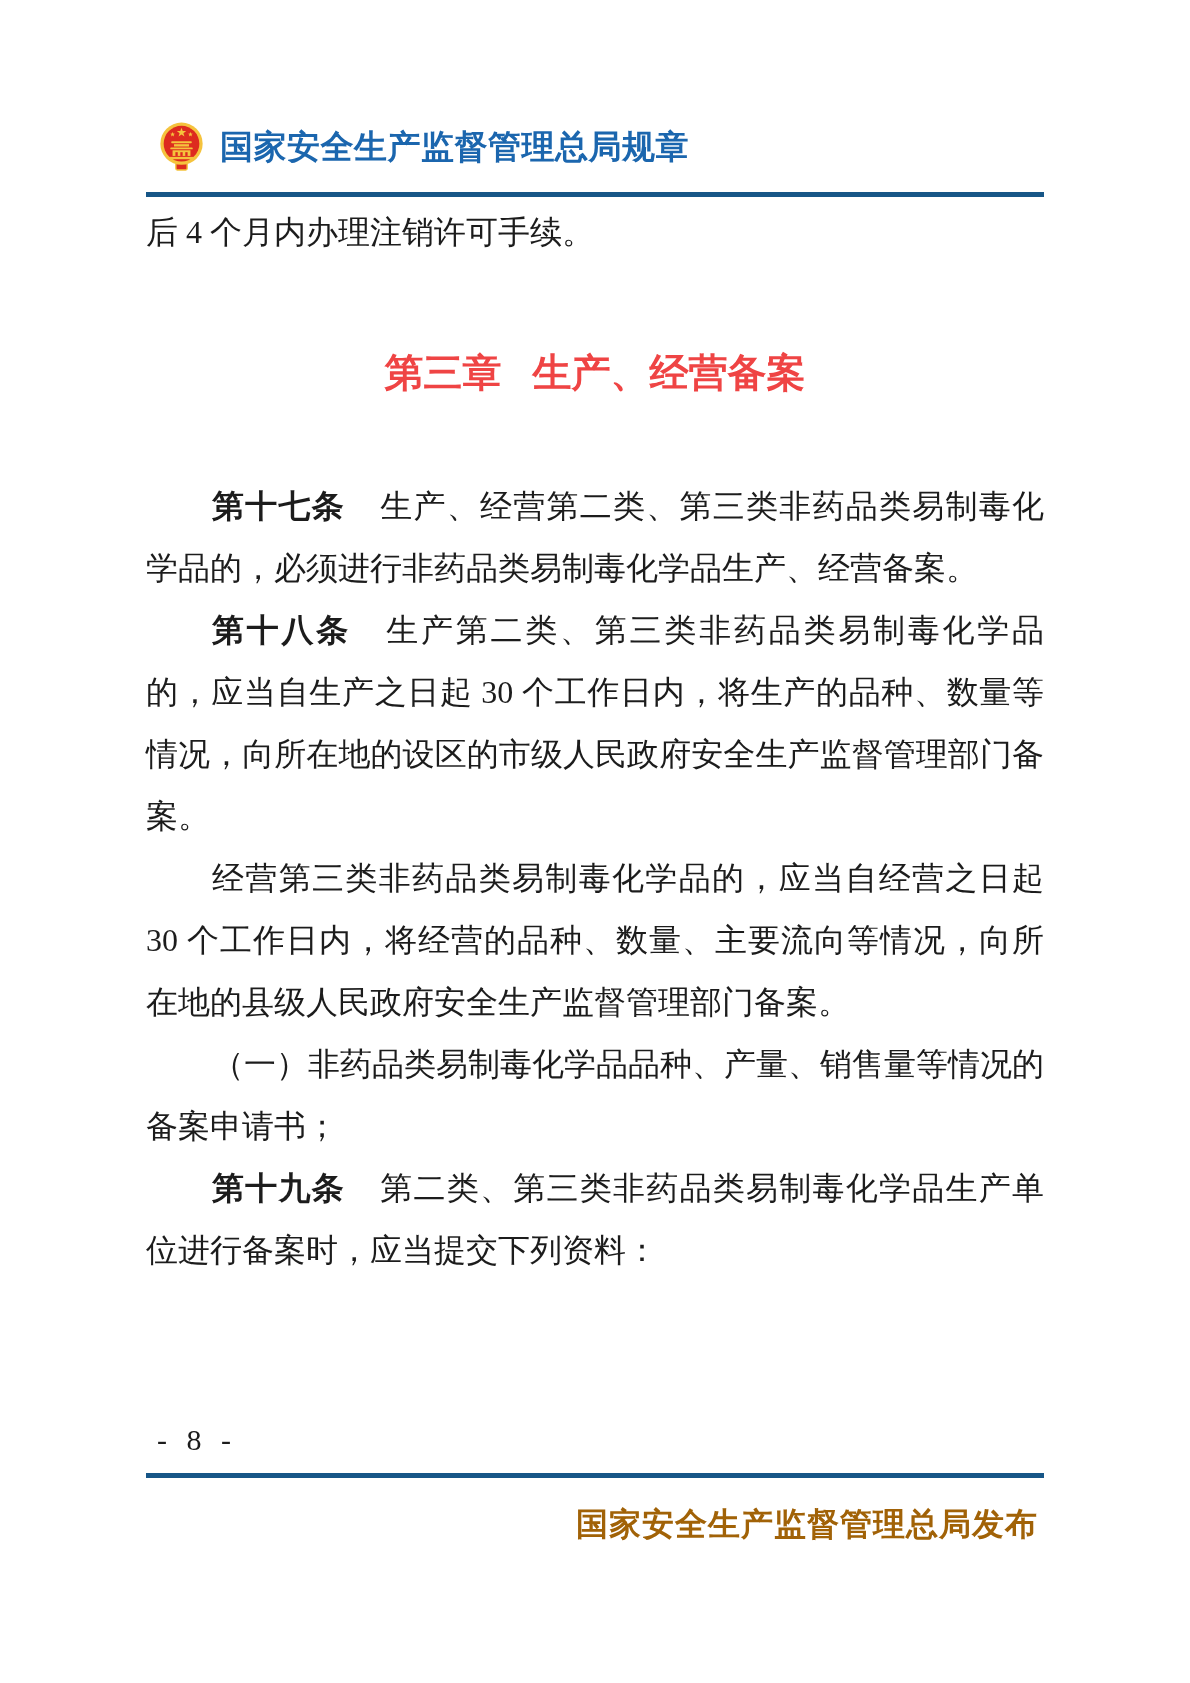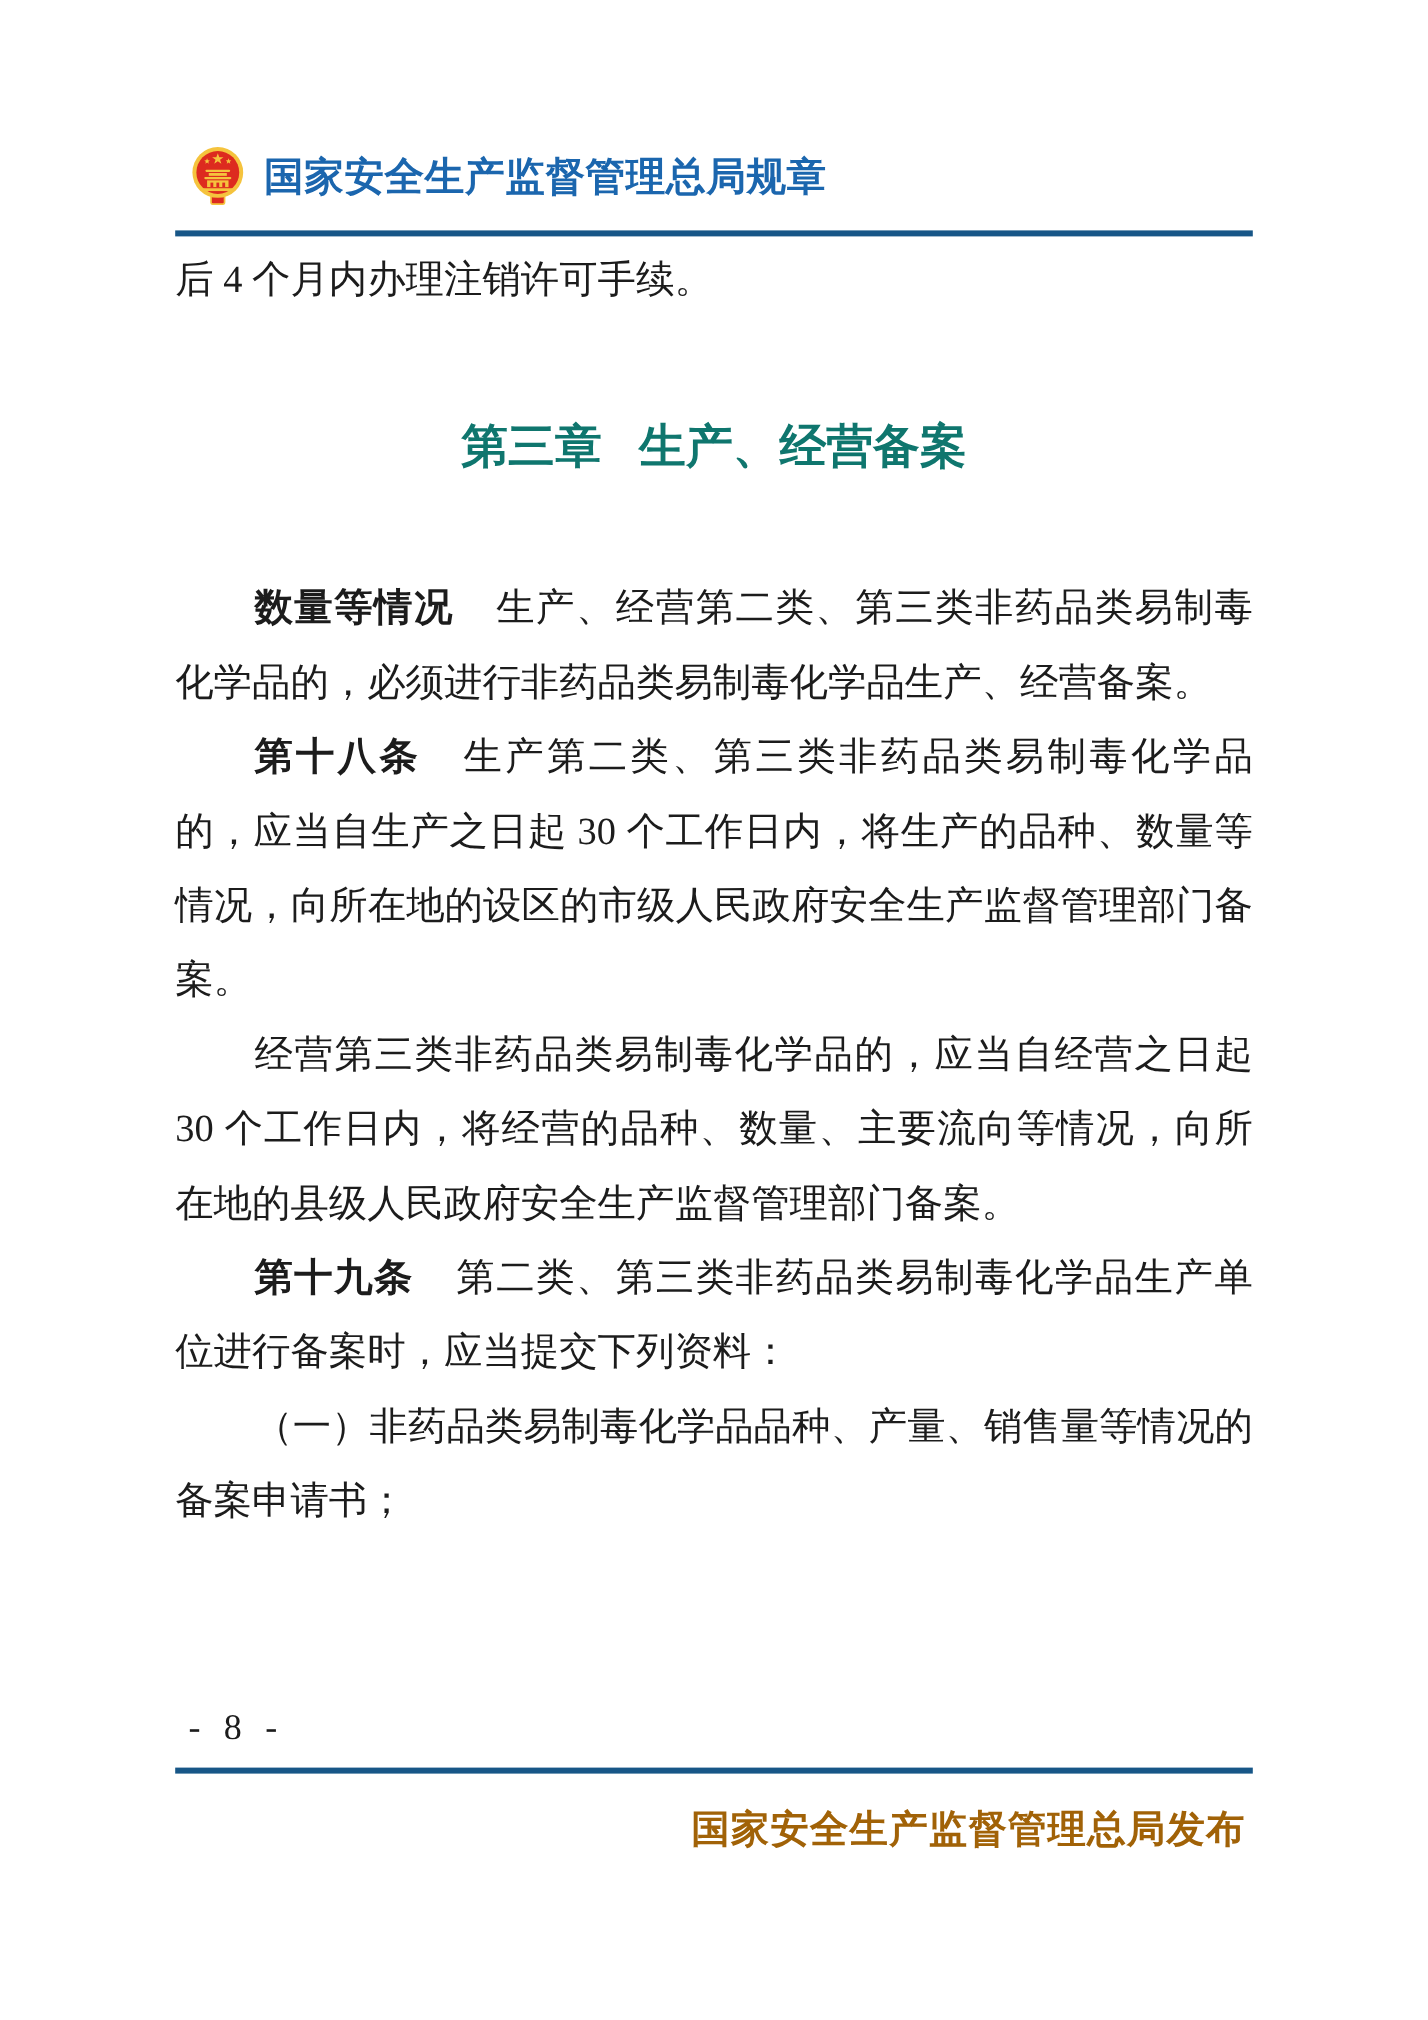--- a/index.html
+++ b/index.html
@@ -44,21 +44,21 @@
   }
   .intro-line{margin:0;text-indent:0;}
   .chapter{
     margin:79px 0 0 0;
     text-align:center;
     text-indent:0;
     font-family:"Liberation Sans","DejaVu Sans",sans-serif;
     font-weight:bold;
     font-size:39px;
     line-height:62px;
-    color:#0f766e;
+    color:#ef4444;
   }
   .chapter-title-part{margin-left:0.8em;}
   .paragraphs{margin-top:71px;}
   .para{margin:0;text-indent:66px;}
   .term{
     font-family:"Liberation Sans","DejaVu Sans",sans-serif;
     font-weight:bold;
     margin-right:1.1em;
   }
 
@@ -112,30 +112,30 @@
   <div class="rule rule-top"></div>
 
   <main class="doc-body">
 
     <p class="intro-line">后 4 个月内办理注销许可手续。</p>
 
     <h2 class="chapter"><span>第三章</span><span class="chapter-title-part">生产、经营备案</span></h2>
 
     <div class="paragraphs">
 
-      <p class="para"><b class="term">数量等情况</b><span>生产、经营第二类、第三类非药品类易制毒化学品的，必须进行非药品类易制毒化学品生产、经营备案。</span></p>
+      <p class="para"><b class="term">第十七条</b><span>生产、经营第二类、第三类非药品类易制毒化学品的，必须进行非药品类易制毒化学品生产、经营备案。</span></p>
 
       <p class="para"><b class="term">第十八条</b><span>生产第二类、第三类非药品类易制毒化学品的，应当自生产之日起 30 个工作日内，将生产的品种、数量等情况，向所在地的设区的市级人民政府安全生产监督管理部门备案。</span></p>
 
 
       <p class="para"><span>经营第三类非药品类易制毒化学品的，应当自经营之日起 30 个工作日内，将经营的品种、数量、主要流向等情况，向所在地的县级人民政府安全生产监督管理部门备案。</span></p>
 
+      <p class="para"><span>（一）非药品类易制毒化学品品种、产量、销售量等情况的备案申请书；</span></p>
+
       <p class="para"><b class="term">第十九条</b><span>第二类、第三类非药品类易制毒化学品生产单位进行备案时，应当提交下列资料：</span></p>
-
-      <p class="para"><span>（一）非药品类易制毒化学品品种、产量、销售量等情况的备案申请书；</span></p>
 
     </div>
   </main>
 
   <div class="page-number">- 8 -</div>
 
   <div class="rule rule-bottom"></div>
 
   <div class="publisher">国家安全生产监督管理总局发布</div>
 

